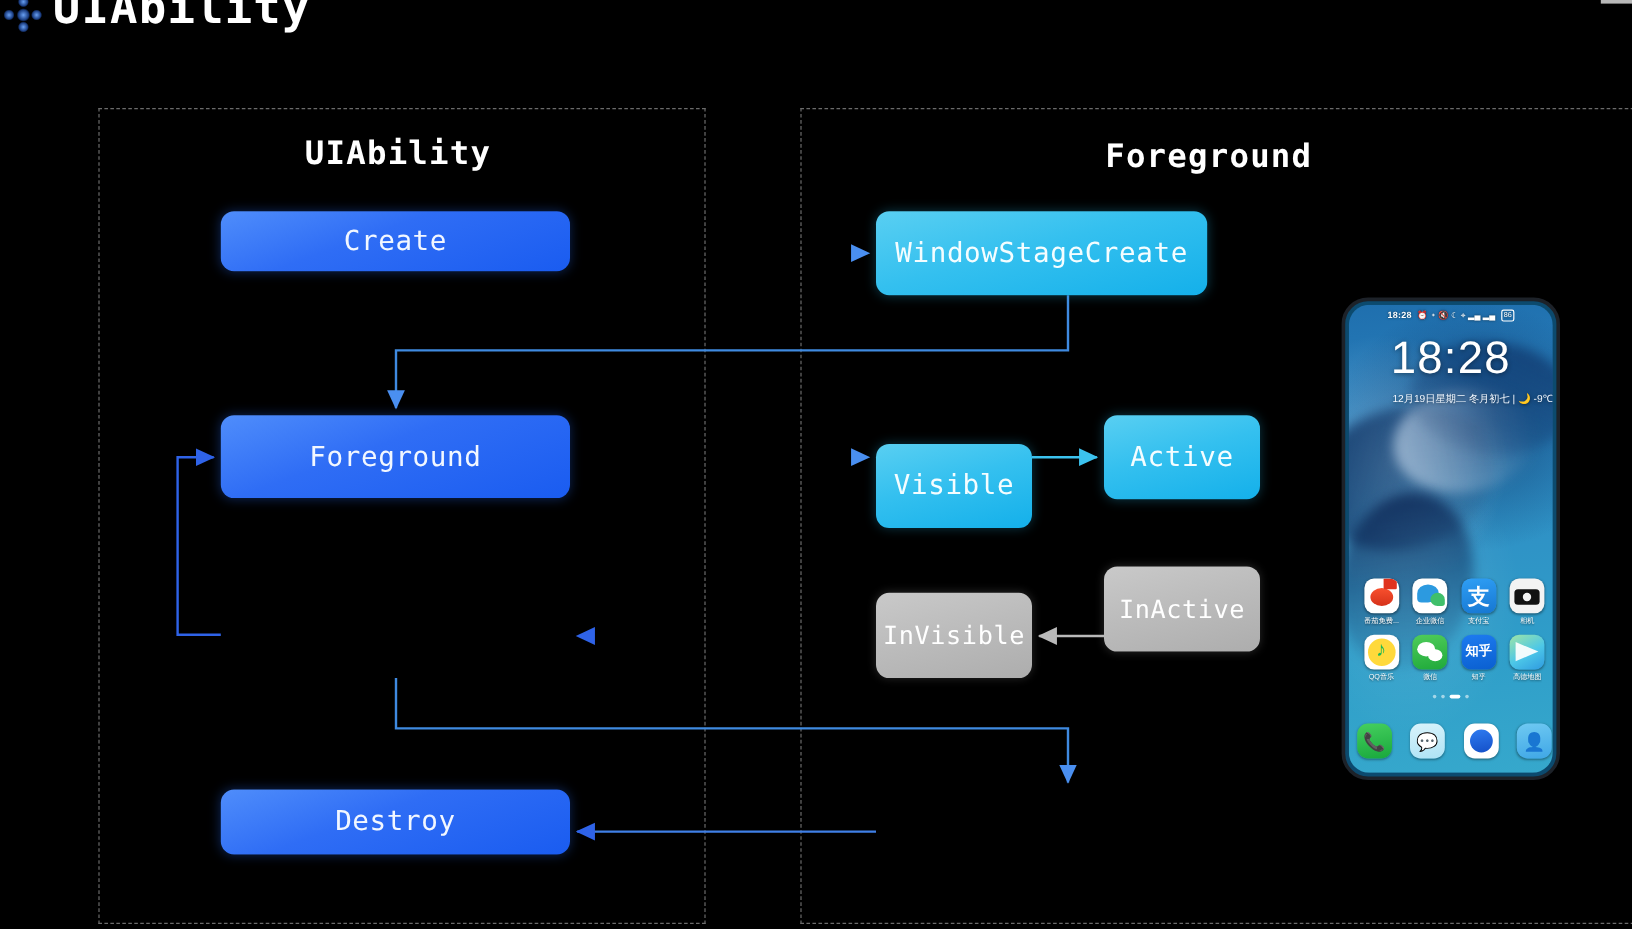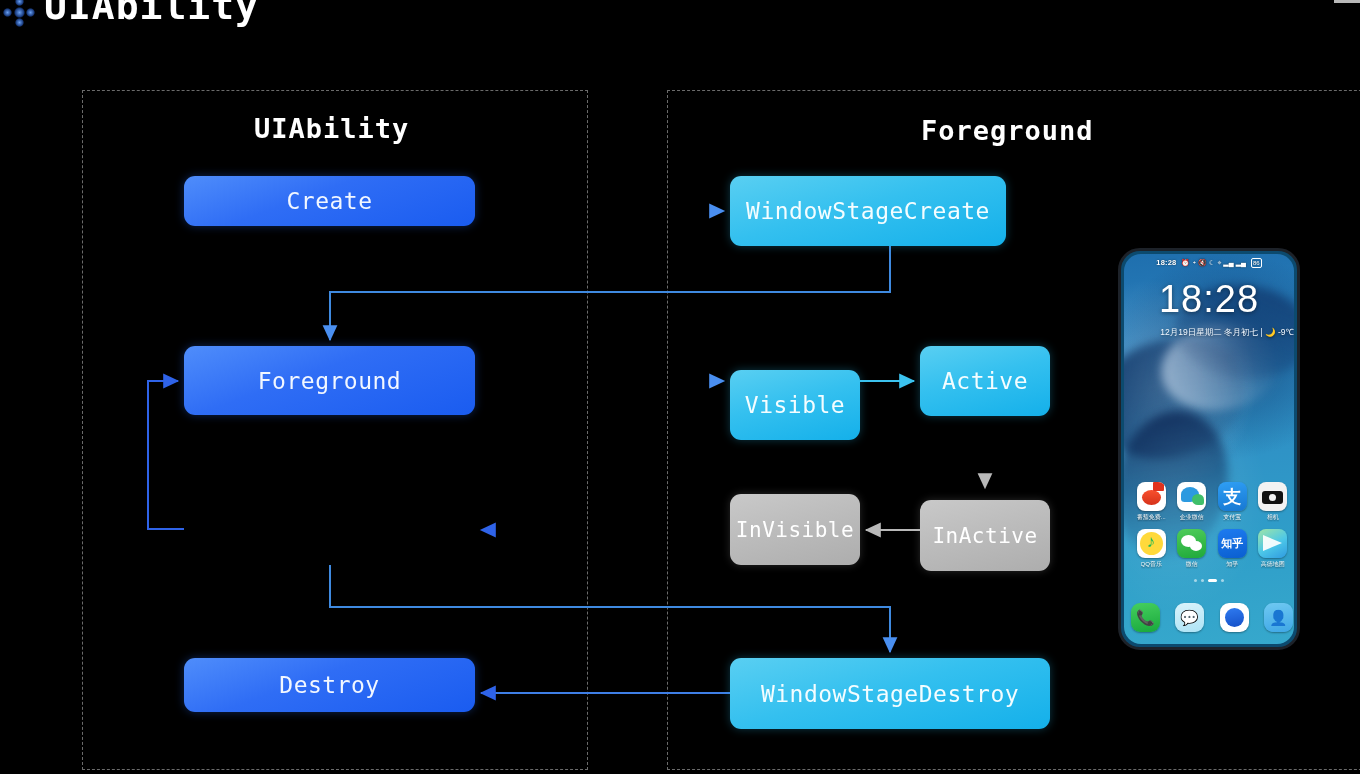--- a/index.html
+++ b/index.html
@@ -73,21 +73,21 @@
 
   #node-create      {left:184px;top:176px;width:291px;height:50px;}
   #node-foreground  {left:184px;top:346px;width:291px;height:69px;}
   #node-background  {left:184px;top:494px;width:291px;height:71px;}
   #node-destroy     {left:184px;top:658px;width:291px;height:54px;}
 
   #node-wsc         {left:730px;top:176px;width:276px;height:70px;}
   #node-visible     {left:730px;top:346px;width:130px;height:70px;margin-top:24px;}
   #node-active      {left:920px;top:346px;width:130px;height:70px;}
   #node-invisible   {left:730px;top:494px;width:130px;height:71px;}
-  #node-inactive    {left:920px;top:500px;width:130px;height:71px;}
+  #node-inactive    {left:920px;top:472px;width:130px;height:71px;}
   #node-wsd         {left:730px;top:658px;width:320px;height:71px;}
 
   svg#wires{position:absolute;left:0;top:0;width:1360px;height:774px;pointer-events:none;}
 
   
   #phone{
     position:absolute;left:1118px;top:248px;width:182px;height:402px;
     border-radius:22px;background:#0c4a6e;
     border:3px solid #1d2229;box-sizing:border-box;
     box-shadow:0 0 14px rgba(0,0,0,.9);overflow:hidden;
@@ -254,21 +254,20 @@
 
   <div class="node blue" id="node-create">Create</div>
   <div class="node blue" id="node-foreground">Foreground</div>
   <div class="node blue" id="node-destroy">Destroy</div>
 
   <div class="node cyan" id="node-wsc">WindowStageCreate</div>
   <div class="node cyan" id="node-visible">Visible</div>
   <div class="node cyan" id="node-active">Active</div>
   <div class="node grey" id="node-invisible">InVisible</div>
   <div class="node grey" id="node-inactive">InActive</div>
-  <div class="node cyan" id="node-wsd">WindowStageDestroy</div>
 
   <div id="phone">
     <div id="phone-screen">
       <span class="swirl s1"></span>
         <span class="swirl s2"></span>
       <span class="swirl s3"></span>
         <span class="swirl s4"></span>
 
       <div id="phone-statusbar">
         <span class="sb-time">18:28</span>

